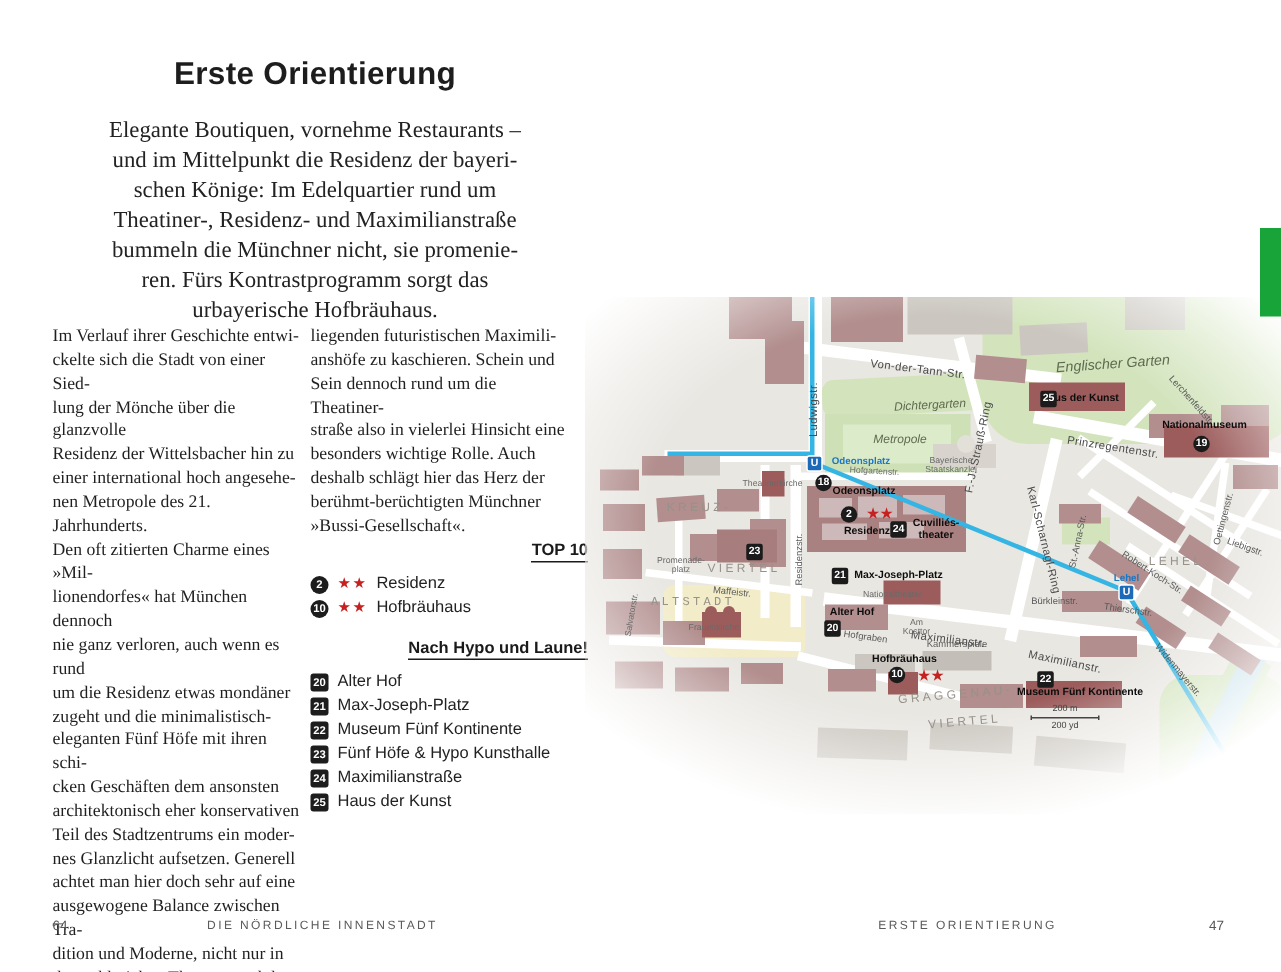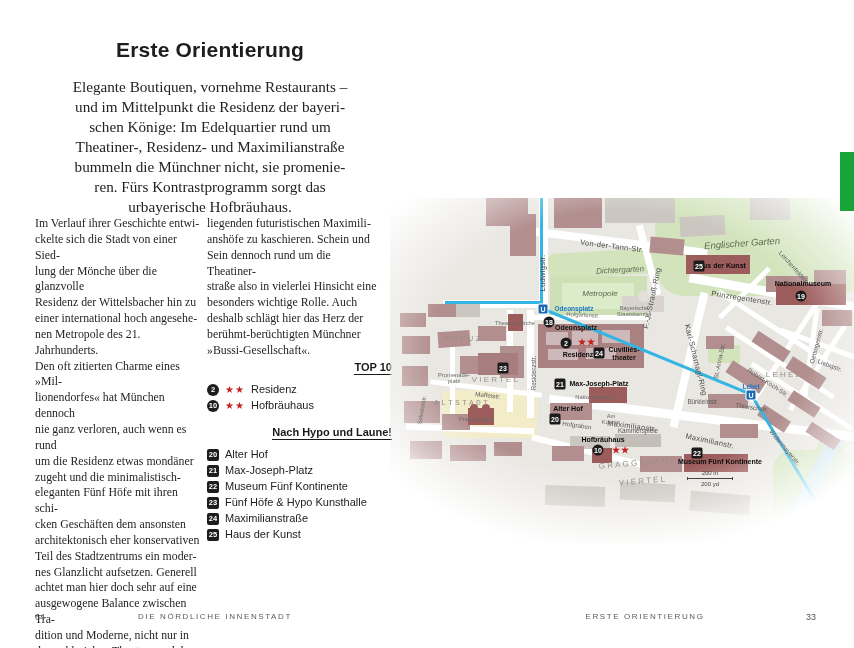--- a/index.html
+++ b/index.html
@@ -323,15 +323,15 @@
       <div class="scaleline"></div>
       <div>200 yd</div>
     </div>
   </div>
 
   <div class="tab" style="background: rgb(24, 164, 56);"></div>
 
   <div class="foot pnum" style="left:35px;">64</div>
   <div class="foot" style="left:115px;width:200px;text-align:center;">DIE NÖRDLICHE INNENSTADT</div>
   <div class="foot" style="left:572px;width:146px;text-align:center;">ERSTE ORIENTIERUNG</div>
-  <div class="foot pnum" style="left:806px;">33</div>
+  <div class="foot pnum" style="left:806px;">47</div>
 
 </div>
 
 </body></html>

